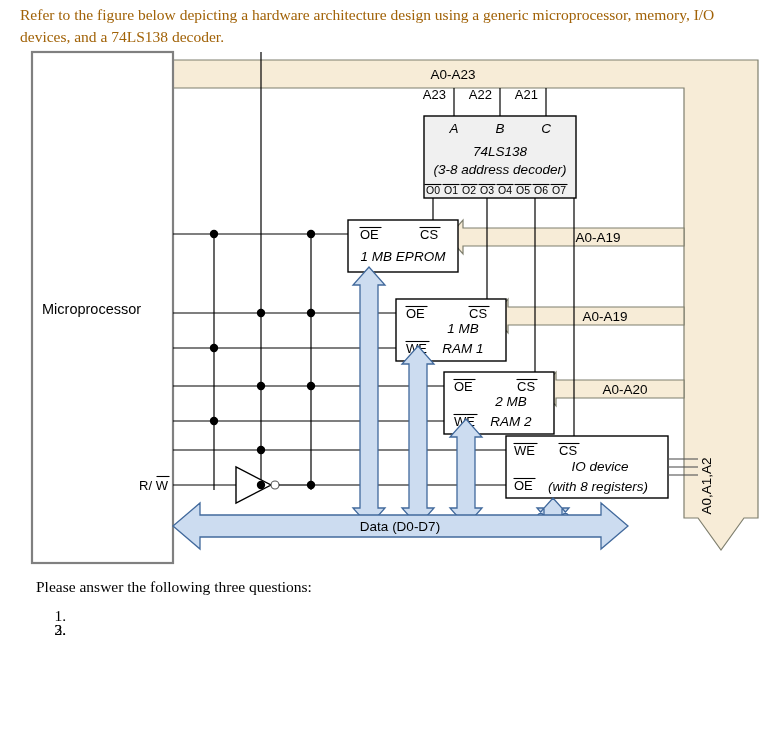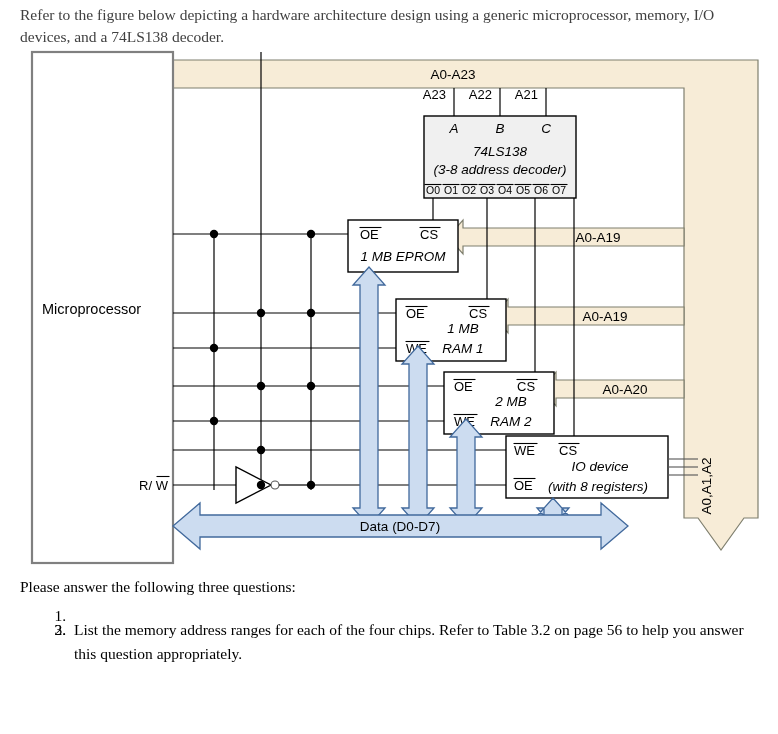--- a/index.html
+++ b/index.html
@@ -16,25 +16,25 @@
   }
   .page { position: relative; width: 778px; height: 734px; }
 
   
   .intro {
     position: absolute;
     left: 20px; top: 4px; width: 748px;
     font-family: "Liberation Serif", serif;
     font-size: 15.5px;
     line-height: 1.45;
-    color: #404040;
+    color: #a16207;
   }
   .outro-lead {
     position: absolute;
-    left: 20px; top: 578px; width: 740px;
+    left: 36px; top: 578px; width: 740px;
     font-size: 15.5px;
     color: #000;
   }
   .qlist {
     position: absolute;
     left: 44px; top: 604px; width: 724px;
     margin: 0; padding: 0;
     list-style: none;
     font-size: 15.5px;
     color: #000;
@@ -279,17 +279,16 @@
   <div class="outro-lead">Please answer the following three questions:</div>
   <ol class="qlist">
     <li>
       <span class="num">1.</span>
     </li>
     <li>
       <span class="num">2.</span>
     </li>
     <li>
       <span class="num">3.</span>
-      <span>List the memory address ranges for each of the four chips. Refer to Table 3.2 on page 56 to help you answer this question appropriately.</span>
     </li>
   </ol>
 
 </div>
 
 </body></html>

